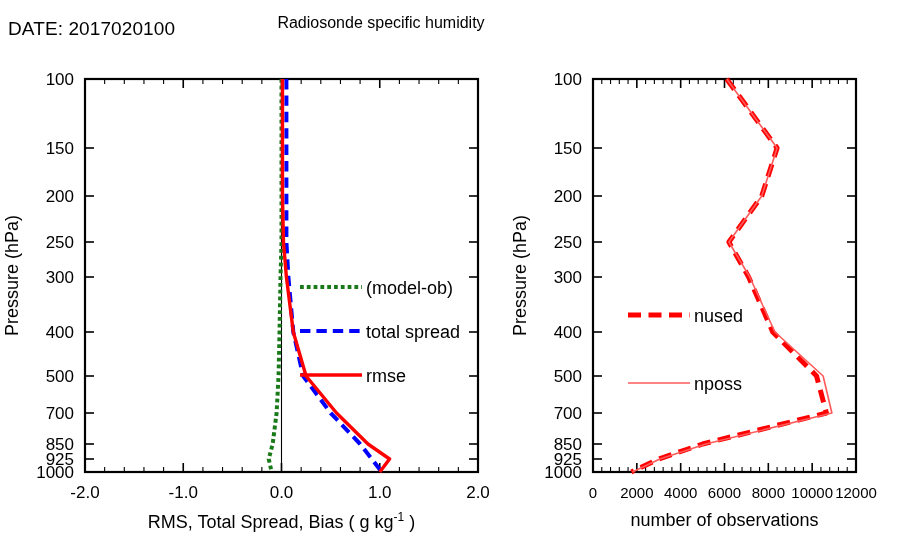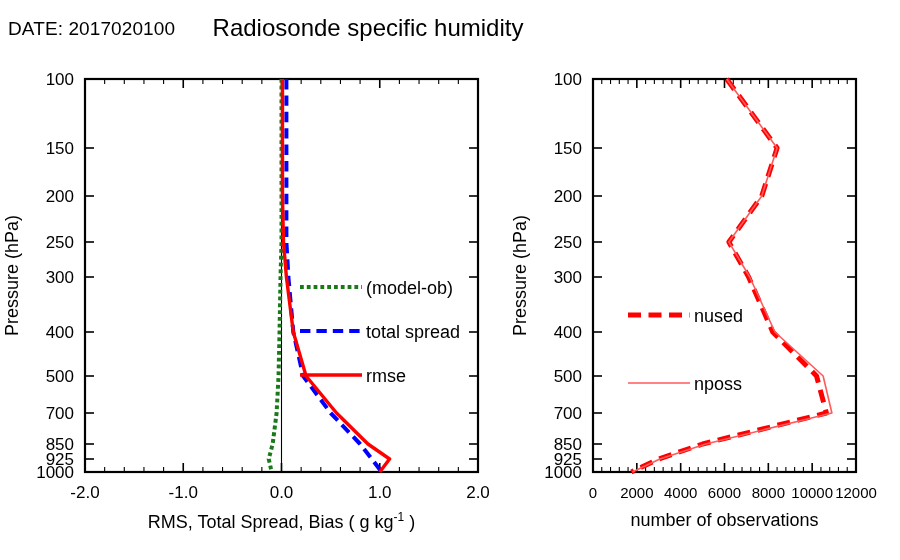--- a/index.html
+++ b/index.html
@@ -22,25 +22,25 @@
   .hdr-date {
     position: absolute;
     left: 8px;
     top: 18px;
     font-size: 19px;
     letter-spacing: 0.1px;
     white-space: nowrap;
   }
   .hdr-title {
     position: absolute;
-    left: 4px;
+    left: 17px;
     top: 14px;
     width: 728px;
     text-align: center;
-    font-size: 24px;
+    font-size: 16px;
     white-space: nowrap;
   }
   svg {
     position: absolute;
     left: 0;
     top: 0;
     display: block;
   }
   text {
     font-family: "Liberation Sans", sans-serif;

